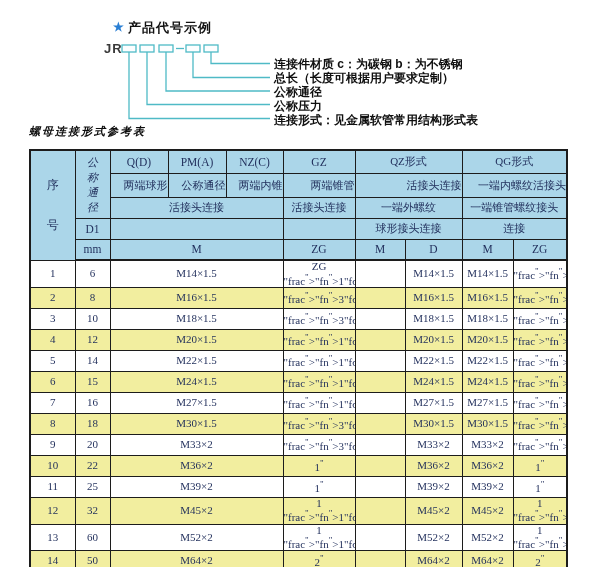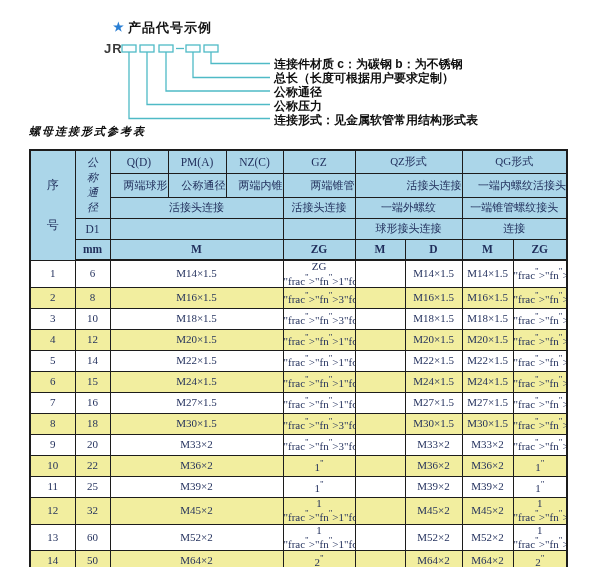--- a/index.html
+++ b/index.html
@@ -32,21 +32,21 @@
   table{
     border-collapse:collapse;table-layout:fixed;width:537px;
     font-family:"Liberation Serif", serif;color:var(--tbl-text);
   }
   th,td{
     border:1px solid var(--border);text-align:center;vertical-align:middle;
     padding:0;line-height:1.05;overflow:hidden;
   }
   table{border:2px solid var(--border);}
   thead th{background:var(--header-bg);font-weight:normal;font-size:11px;}
-  thead tr:last-child th{border-bottom:2px solid var(--border);font-weight:bold;}
+  thead tr:last-child th{border-bottom:2px solid var(--border);}
   .lat{font-family:"Liberation Serif", serif;font-size:11.5px;}
   .r1 th{height:22px;} .r2 th{height:23px;text-align:right;} .r3 th{height:20px;}
   .r4 th{height:20px;} .r5 th{height:19px;}
   tbody td{height:20px;font-size:11px;background:#ffffff;}
   tbody tr.alt td{background:var(--row-alt);}
   .vert{display:flex;flex-direction:column;align-items:center;justify-content:center;}
   .vert span{display:block;}
   .v-xh{gap:28px;font-size:12px;}
   .v-tj{font-size:11px;line-height:15px;font-style:italic;}
   .inch{font-size:9px;vertical-align:super;line-height:1;}

